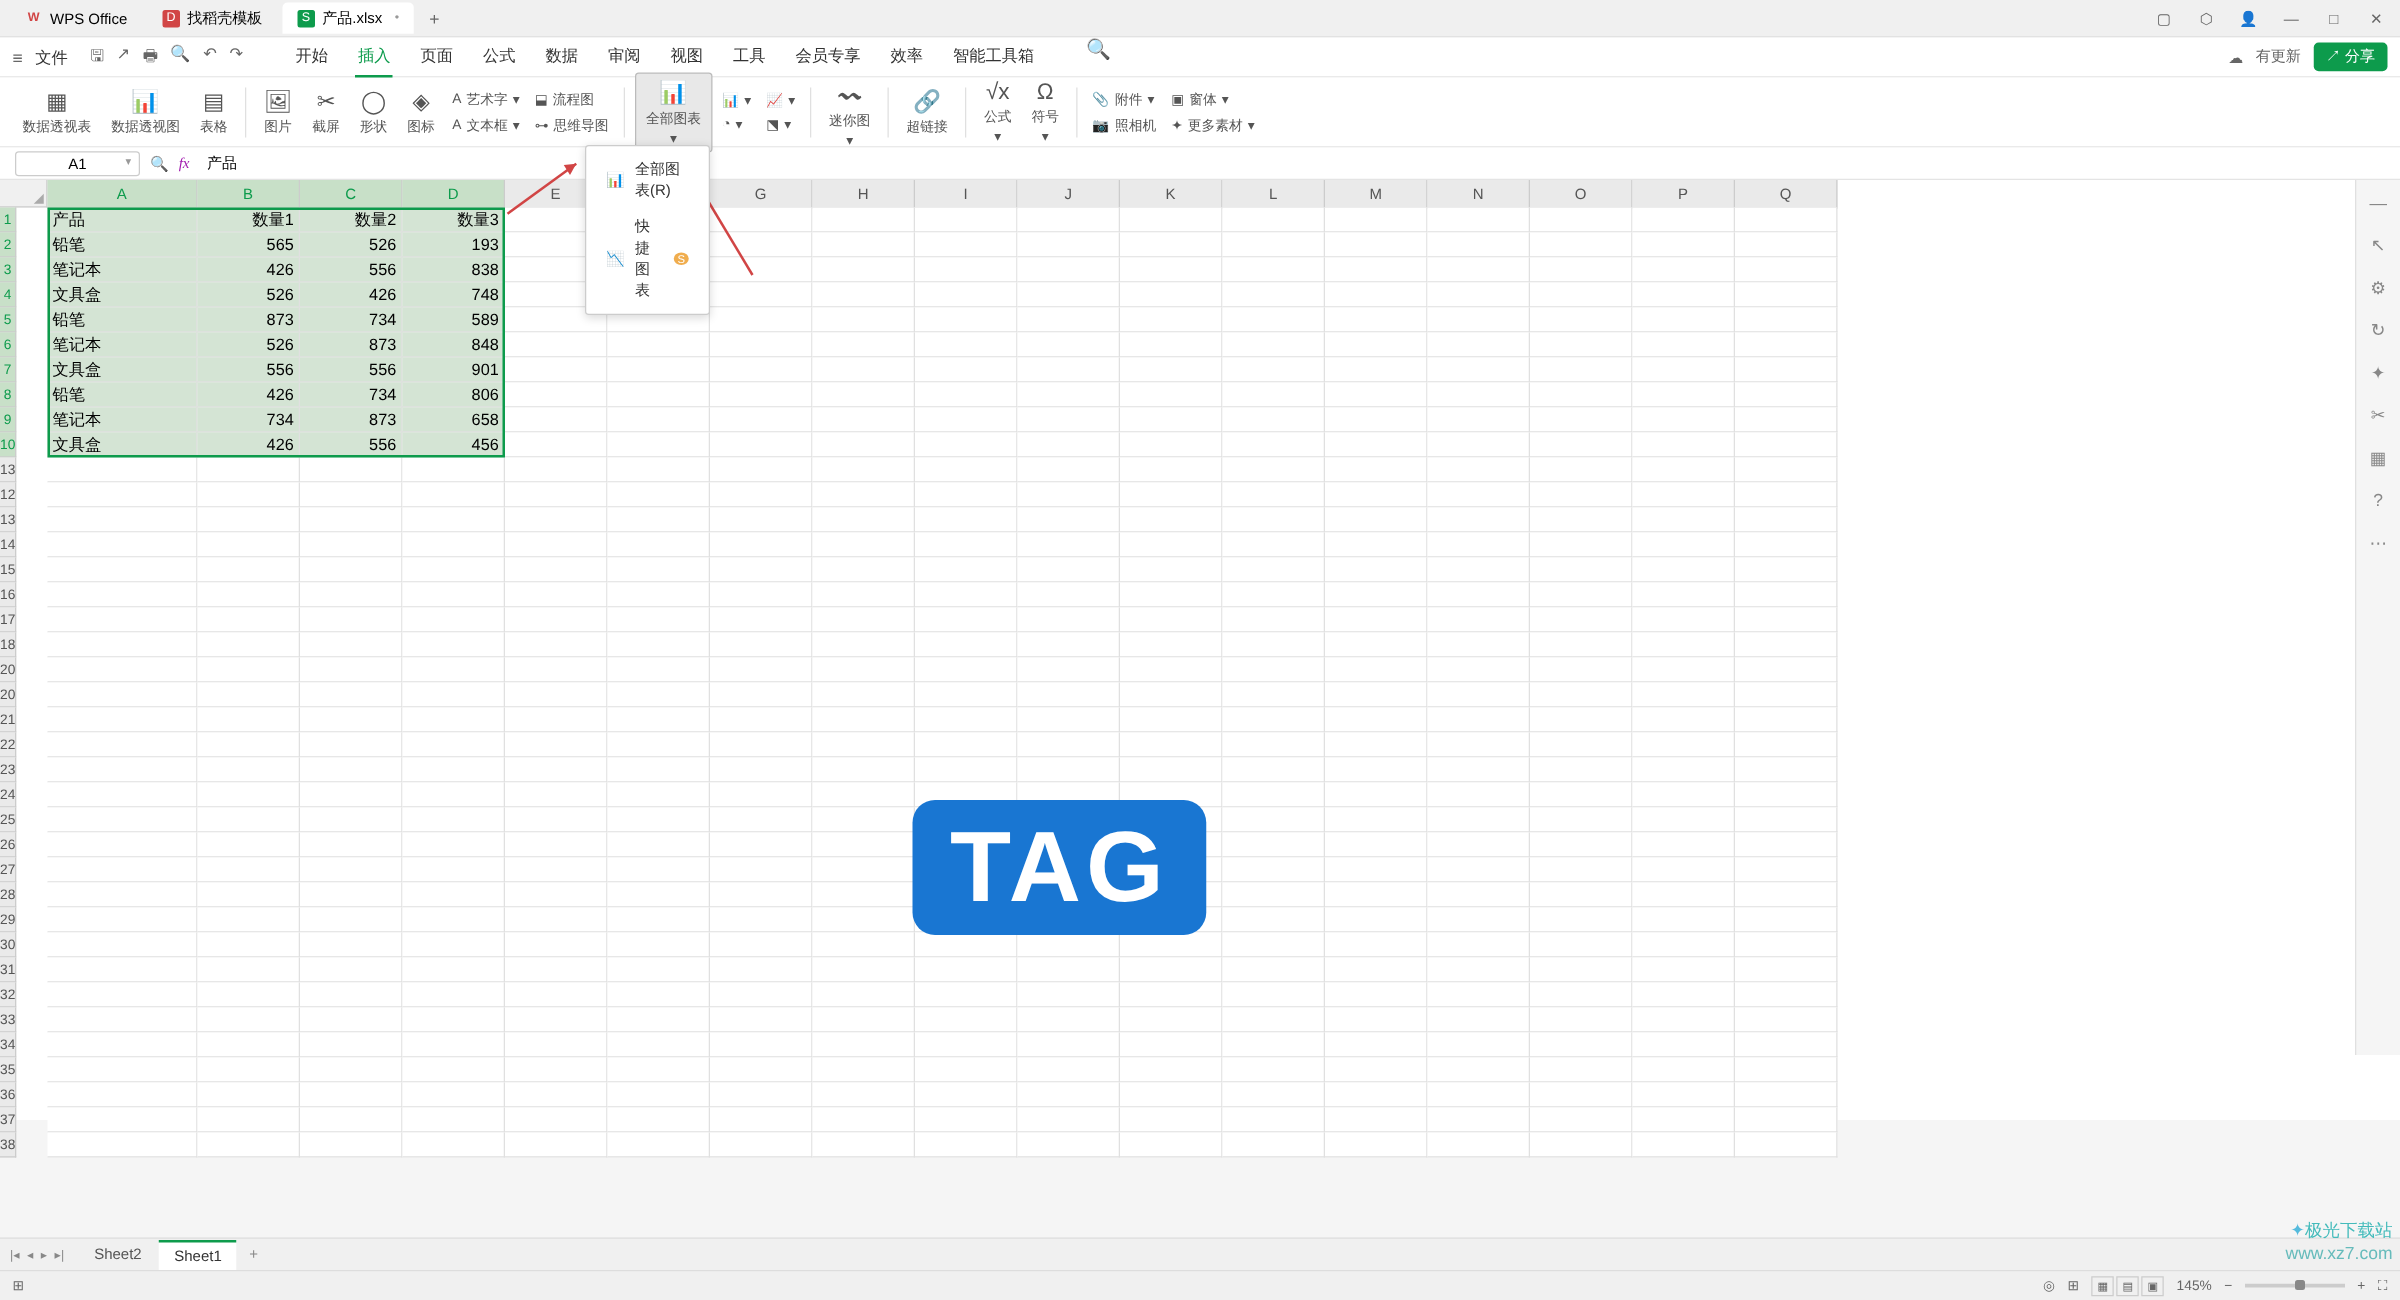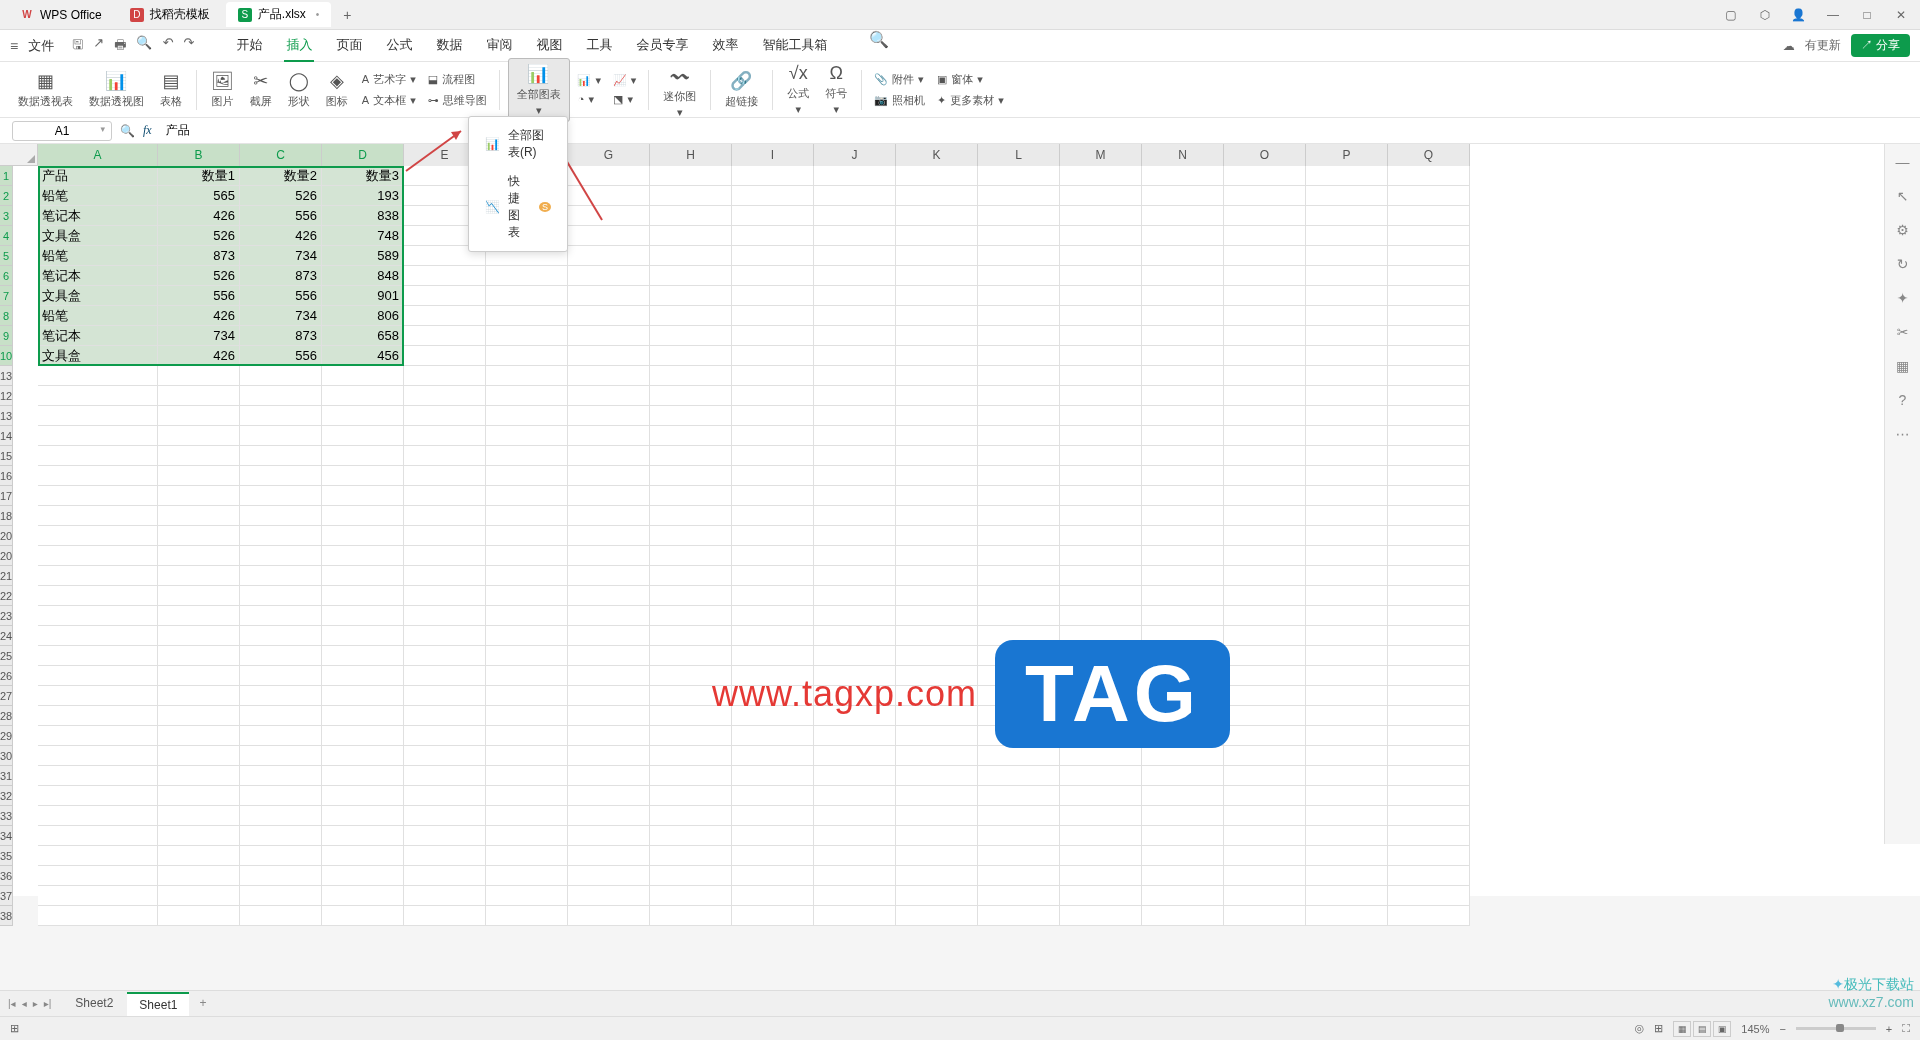--- a/index.html
+++ b/index.html
@@ -44,21 +44,21 @@
 
 
 .dropdown-menu { position: absolute; background: #fff; border: 1px solid #ccc; box-shadow: 0 2px 8px rgba(0,0,0,0.15); border-radius: 3px; z-index: 100; padding: 4px 0; }
 .dropdown-item { display: flex; align-items: center; gap: 8px; padding: 6px 16px; font-size: 12px; color: #333; cursor: pointer; }
 .badge-s { background: #f0ad4e; color: #fff; font-size: 9px; padding: 0 3px; border-radius: 50%; }
 
 
 .formula-bar { height: 26px; background: #fff; display: flex; align-items: center; border-bottom: 1px solid #e4e4e4; padding: 0 12px; gap: 8px; }
 .name-box { width: 100px; border: 1px solid #ccc; border-radius: 3px; padding: 2px 8px; font-size: 12px; text-align: center; position: relative; }
 .name-box::after { content: '▾'; position: absolute; right: 6px; color: #999; font-size: 9px; }
-.fx-label { font-style: italic; font-size: 12px; color: #0c4a6e; font-family: serif; }
+.fx-label { font-style: italic; font-size: 12px; color: #a21caf; font-family: serif; }
 .search-icon-fb { color: #999; font-size: 12px; }
 .formula-input { flex: 1; border: none; padding: 2px 6px; font-size: 12px; outline: none; }
 
 
 .spreadsheet { display: flex; height: 752px; background: #fff; position: relative; }
 .corner { width: 38px; height: 22px; background: #f0f0f0; border-right: 1px solid #ccc; border-bottom: 1px solid #ccc; position: relative; }
 .corner::after { content: ''; position: absolute; right: 2px; bottom: 2px; width: 0; height: 0; border-left: 8px solid transparent; border-bottom: 8px solid #aaa; }
 .col-header { border-right: 1px solid #ccc; border-bottom: 1px solid #ccc; text-align: center; font-size: 12px; color: #555; line-height: 22px; background: #eaeaea; }
 .col-header.selected { background: #c8e0c8; color: #0d9b4c; }
 .row-header { height: 20px; border-right: 1px solid #ccc; border-bottom: 1px solid #ccc; text-align: center; font-size: 11px; color: #555; line-height: 20px; background: #eaeaea; }
@@ -1105,21 +1105,20 @@
   <polygon points="65,5 55,6 60,14" class="arrow-head"></polygon>
 </svg>
 <svg class="arrow" style="left:552px; top:140px;" width="60" height="90">
   <line x1="5" y1="5" x2="50" y2="80" class="arrow-line"></line>
   <polygon points="5,5 8,16 14,9" class="arrow-head"></polygon>
 </svg>
 
 <div class="watermark1" style="left:712px; top:640px;">
   <div style="display:flex; align-items:center; gap:18px;">
     <div>
-      <div class="url-text">www.tagxp.com</div>
     </div>
     <div class="tag-box">TAG</div>
   </div>
 </div>
 <div class="watermark2" style="right:6px; bottom:30px; text-align:right;">
   <div class="jg"><span style="color:#5bd;">✦</span><span>极光下载站</span></div>
   <div>www.xz7.com</div>
 </div>
 
 </body></html>

